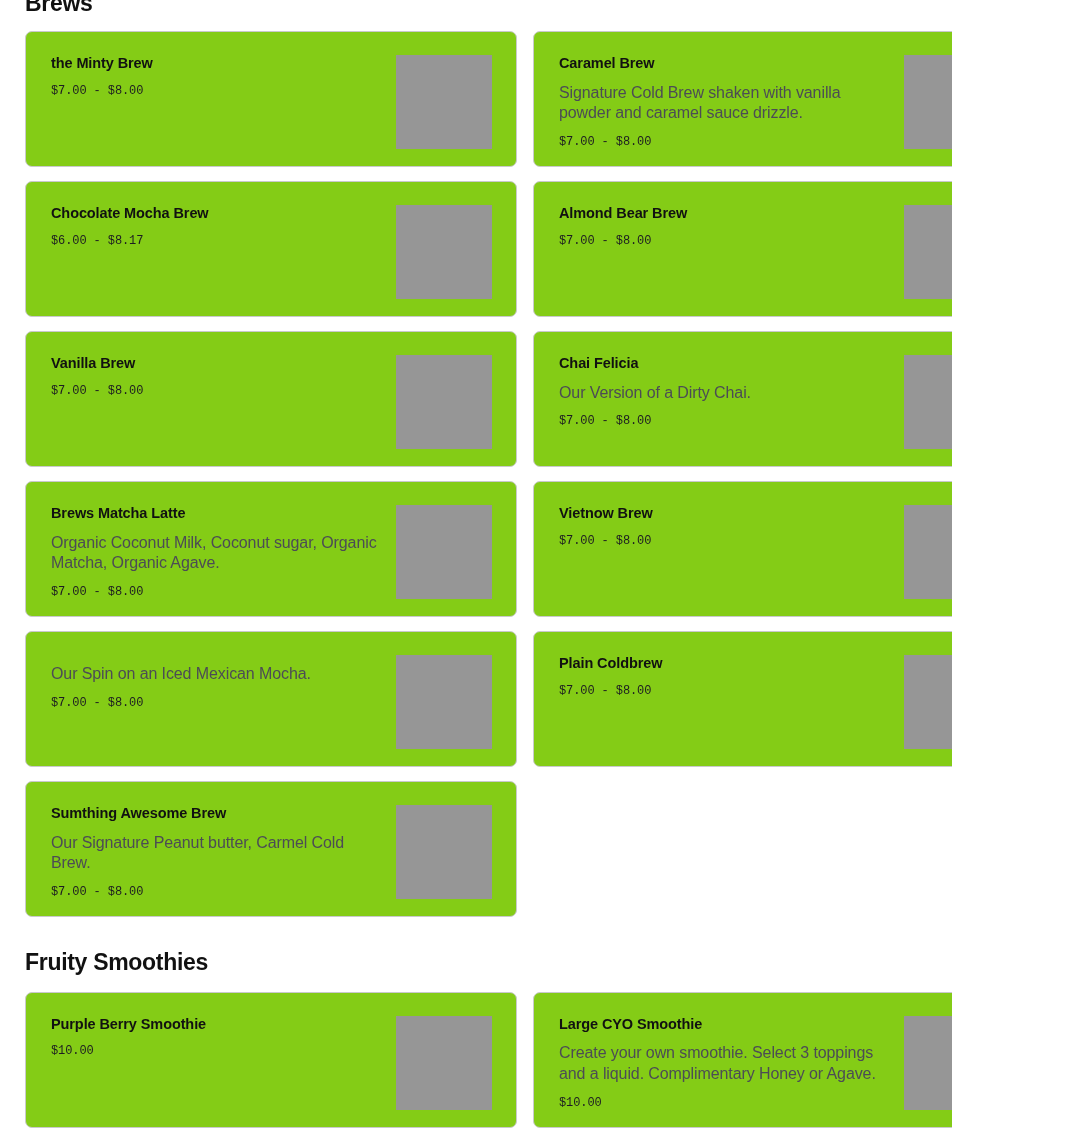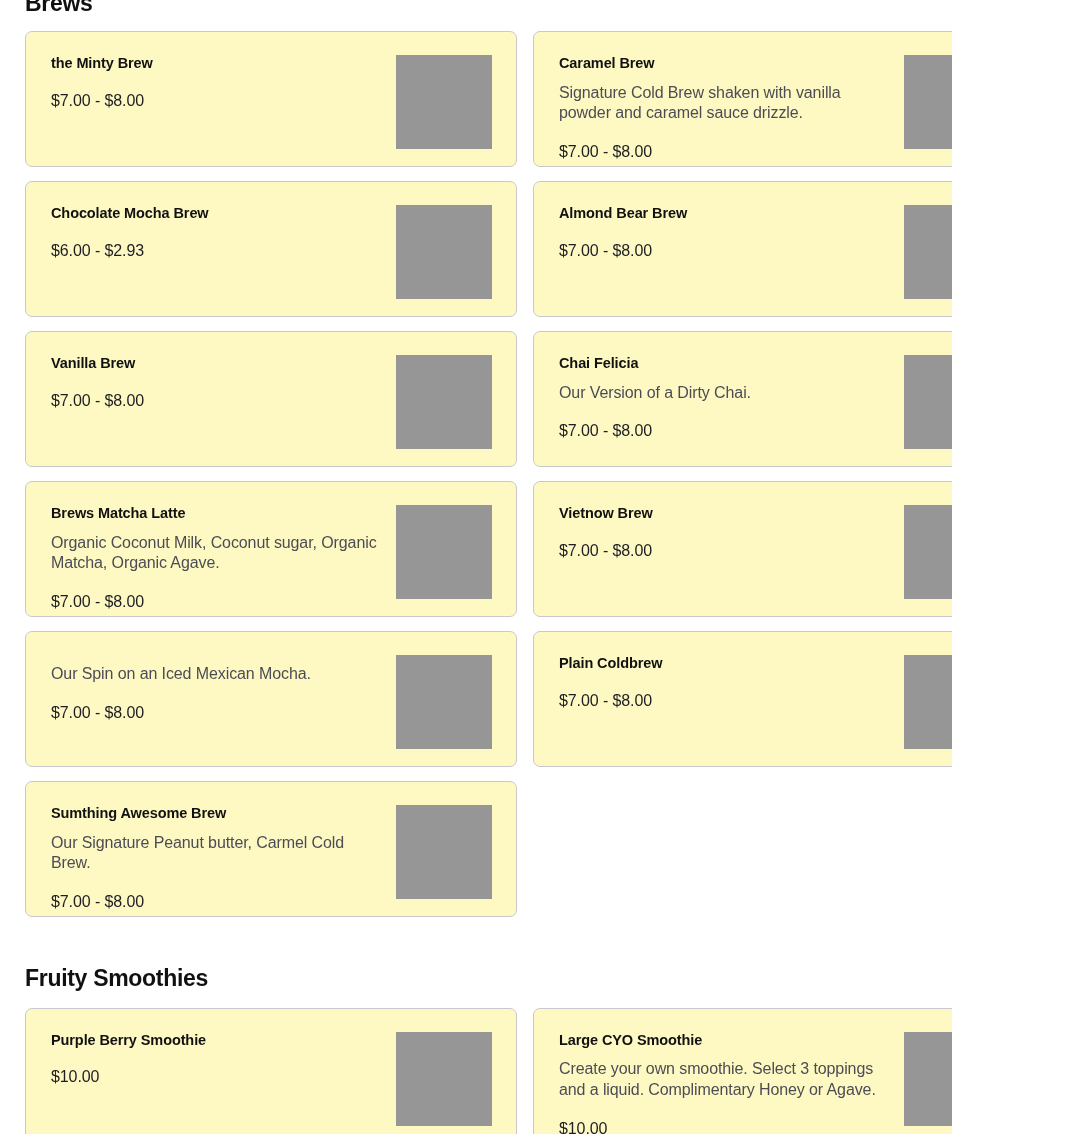--- a/index.html
+++ b/index.html
@@ -24,35 +24,35 @@
     font-weight: bold;
     color: #111111;
     letter-spacing: -0.3px;
     line-height: 1.15;
   }
   .section-brews {
     margin-top: -10px;
     margin-bottom: 15px;
   }
   .section-smoothies {
-    margin-top: 48px;
+    margin-top: 32px;
     margin-bottom: 16px;
   }
 
   
   .card-grid {
     display: grid;
     grid-template-columns: 492px 492px;
     column-gap: 16px;
     row-gap: 14px;
   }
 
   .menu-card {
     position: relative;
-    background: #fef9c3;
+    background: #84cc16;
     border: 1px solid #c9c9cd;
     border-radius: 7px;
     height: 136px;
     padding: 22px 0 0 25px;
     overflow: hidden;
     cursor: pointer;
   }
 
   .card-text {
     width: 330px;
@@ -69,25 +69,26 @@
   .item-desc {
     margin-top: 10px;
     font-size: 16px;
     color: #4c4c55;
     line-height: 1.3;
     letter-spacing: -0.1px;
   }
   .item-desc:empty { display: none; }
 
   .item-price {
-    margin-top: 18px;
-    font-size: 16px;
+    margin-top: 11px;
+    font-size: 12px;
     color: #1d1d22;
     line-height: 1.3;
     letter-spacing: -0.1px;
+    font-family: Liberation Mono, monospace;
   }
 
   .item-thumb {
     position: absolute;
     right: 24px;
     top: 23px;
     width: 96px;
     height: 94px;
     background: #969696;
   }
@@ -111,21 +112,21 @@
         <div class="card-text">
           <div class="item-name">Caramel Brew</div>
           <div class="item-desc">Signature Cold Brew shaken with vanilla powder and caramel sauce drizzle.</div>
           <div class="item-price">$7.00 - $8.00</div>
         </div>
         <div class="item-thumb"></div>
       </div>
       <div class="menu-card">
         <div class="card-text">
           <div class="item-name">Chocolate Mocha Brew</div>
-          <div class="item-price">$6.00 - $2.93</div>
+          <div class="item-price">$6.00 - $8.17</div>
         </div>
         <div class="item-thumb"></div>
       </div>
       <div class="menu-card">
         <div class="card-text">
           <div class="item-name">Almond Bear Brew</div>
           <div class="item-price">$7.00 - $8.00</div>
         </div>
         <div class="item-thumb"></div>
       </div>

